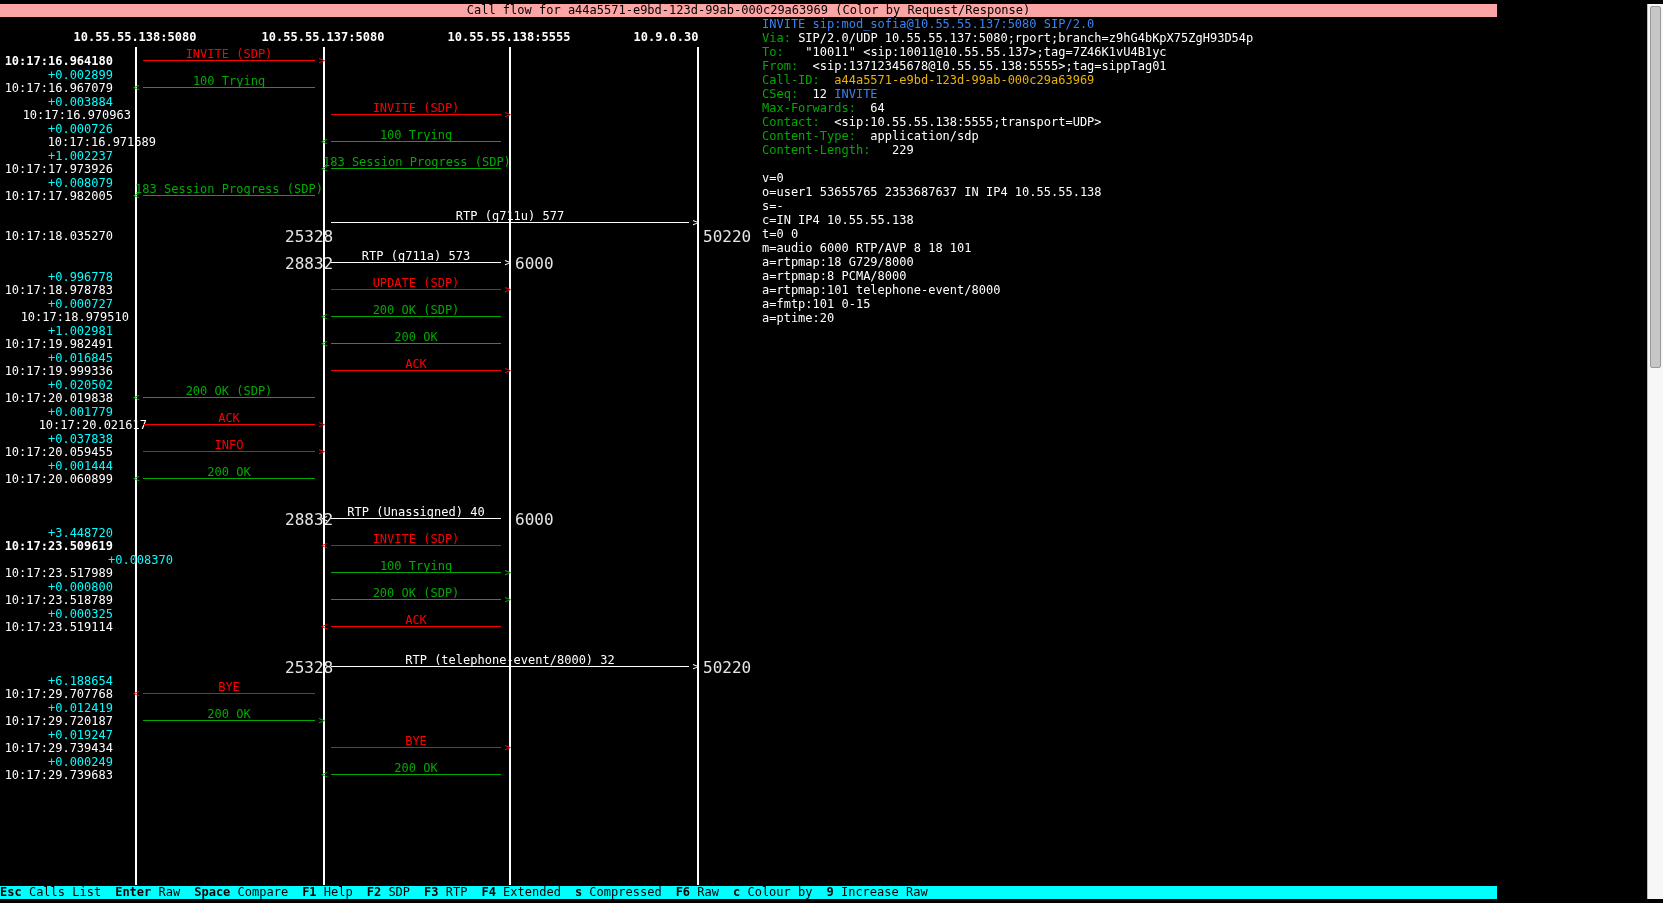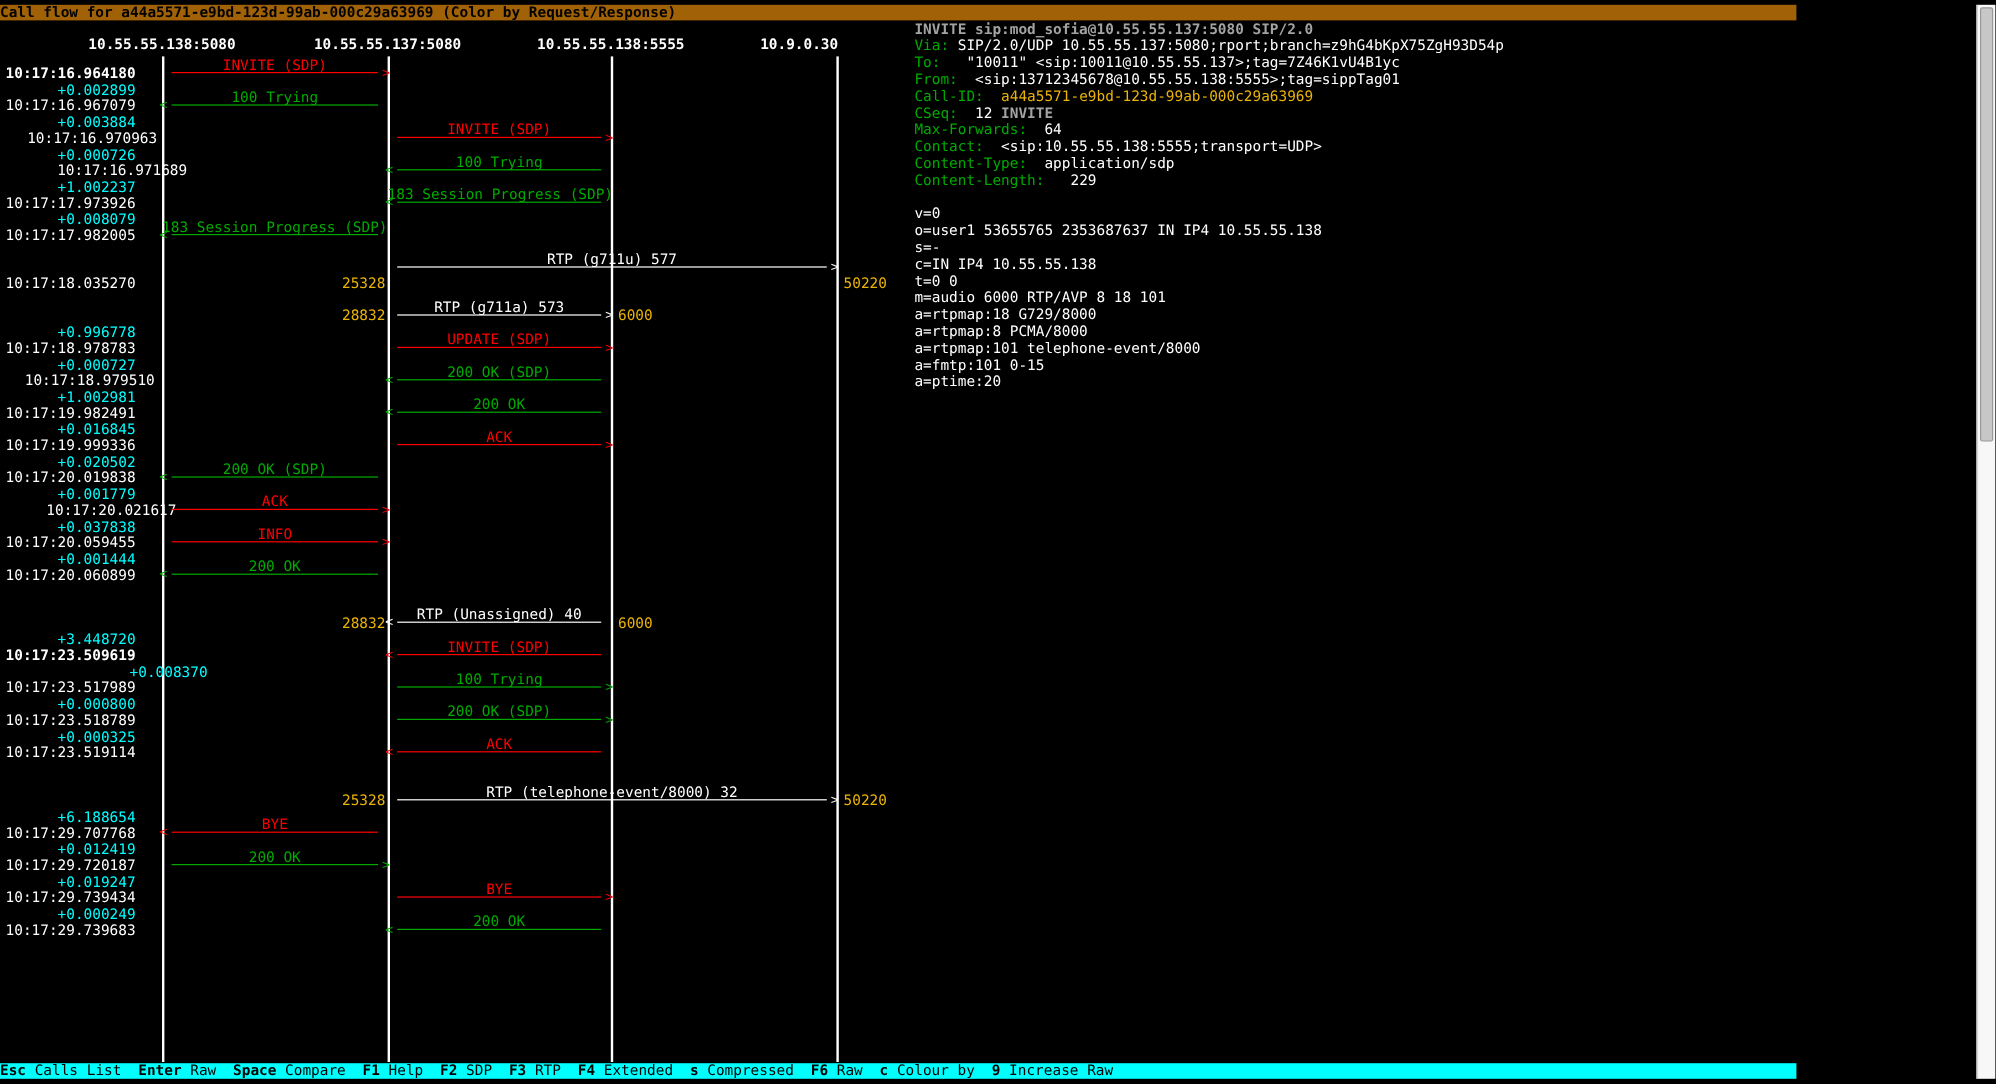--- a/index.html
+++ b/index.html
@@ -1,17 +1,17 @@
 <!DOCTYPE html>
 <html><head>
 <meta charset="utf-8">
 <style>
   html,body{margin:0;padding:0;background:#000;color:#fff;font-family:Menlo,Consolas,"DejaVu Sans Mono",monospace;font-size:12px;line-height:13px;overflow:hidden}
   .screen{position:relative;width:1663px;height:903px}
-  .titlebar{position:absolute;top:4px;left:0;width:1497px;height:13px;text-align:left;background:#a16207;color:#000;font-weight:bold}
+  .titlebar{position:absolute;top:4px;left:0;width:1497px;height:13px;text-align:center;background:#fca5a5;color:#000;font-weight:normal}
   .content{position:absolute;top:17px;left:0;width:1497px;bottom:18px}
   .vline{position:absolute;top:30px;bottom:0;width:2px;background:#fff}
   .col-label{position:absolute;top:14px;transform:translateX(-50%);font-weight:bold;color:#fff}
   .ts{position:absolute;color:#fff;white-space:pre;text-align:right}
   .ts.sel{font-weight:bold}
   .delta{position:absolute;color:#00ffff;white-space:pre;text-align:right}
   .evt-row{position:absolute;height:14px}
   .evt-label{position:absolute;top:0;left:0;right:0;text-align:center;white-space:nowrap}
   .evt-arrow{position:absolute;top:12px;left:0;right:0;height:2px}
   .evt-arrow .line{position:absolute;left:8px;right:8px;top:0;height:1px}
@@ -20,24 +20,24 @@
   .evt-arrow .head.r{right:-2px}
   .red .evt-label{color:#ff0000}
   .red .line{background:#ff0000}
   .red .head{color:#ff0000}
   .green .evt-label{color:#00aa00}
   .green .line{background:#00aa00}
   .green .head{color:#00aa00}
   .white .evt-label{color:#fff}
   .white .line{background:#fff}
   .white .head{color:#fff}
-  .port{position:absolute;color:#eab308;font-size:12px}
+  .port{position:absolute;color:#e5e5e5;font-size:16px}
   .detail{position:absolute;top:17px;right:170px;left:762px;white-space:pre;font-size:12px;line-height:14px}
   .detail .row{height:14px}
-  .k-yellow{color:#a3a3a3;font-weight:bold}
+  .k-yellow{color:#3b82f6;font-weight:normal}
   .k-green{color:#00aa00}
   .k-white{color:#fff}
   .k-mag{color:#eab308}
   .footer{position:absolute;left:0;bottom:4px;width:1497px;height:13px;background:#00ffff;color:#000}
   .footer .item{display:inline-block;margin-right:14px}
   .footer .key{color:#000;font-weight:bold}
   .footer .lbl{color:#000}
   .scrollbar{position:absolute;right:0;top:4px;width:15px;bottom:4px;background:#f7f7f7;border-left:1px solid #bbb}
   .scrollbar .thumb{position:absolute;left:2px;right:2px;top:2px;height:360px;background:#c7c7c7;border:1px solid #999;border-radius:2px}
 </style>

